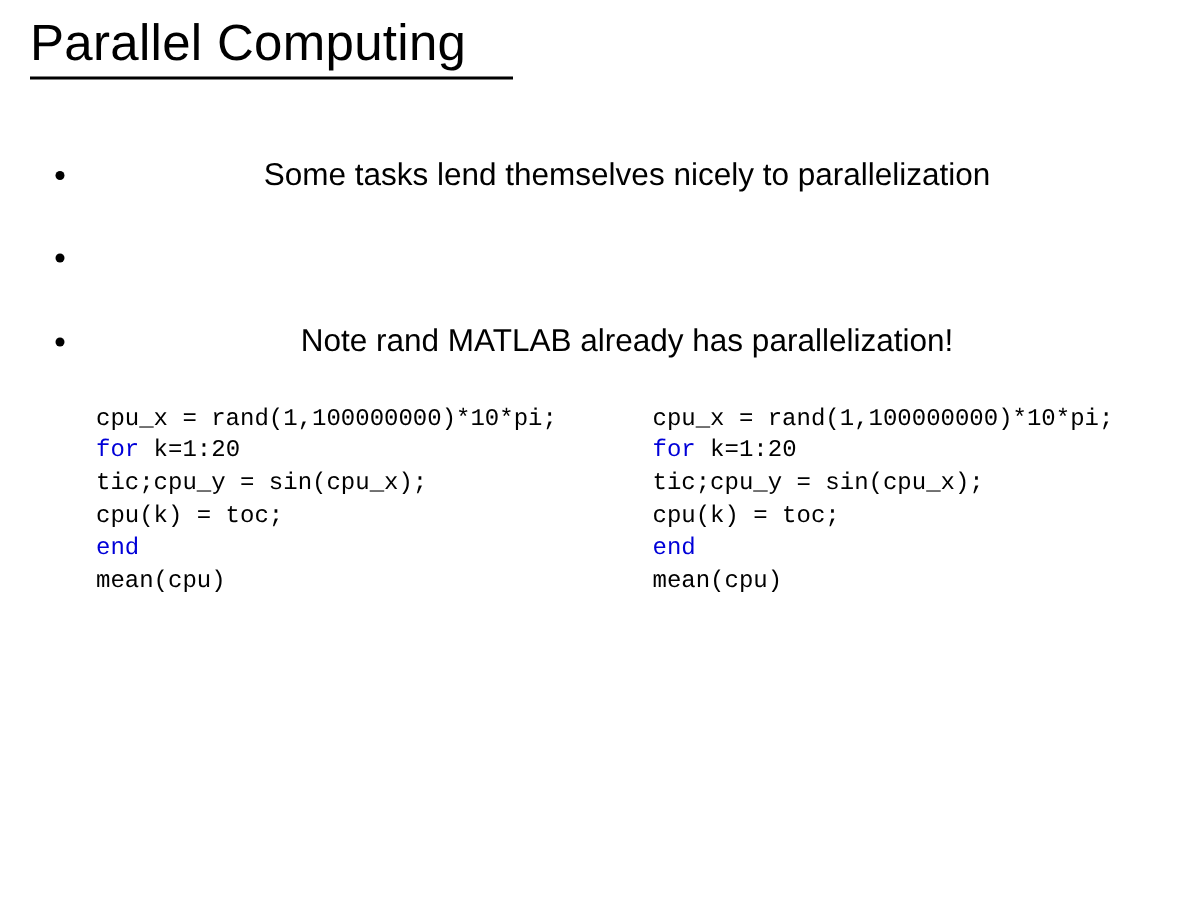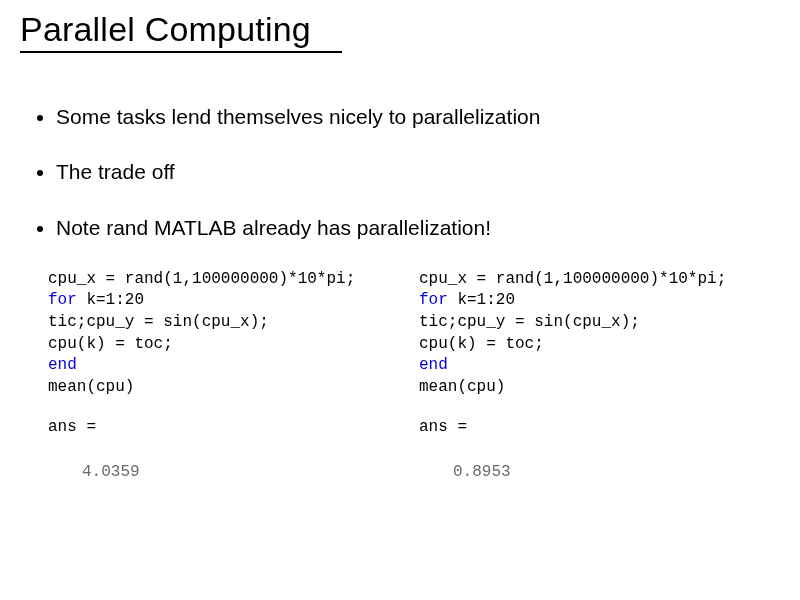--- a/index.html
+++ b/index.html
@@ -32,20 +32,21 @@
   }
   ul.top {
     list-style: disc;
     padding-left: 36px;
     margin: 0;
     font-size: 21px;
     line-height: 1.3;
   }
   ul.top > li {
     margin-bottom: 28px;
+    text-align: center;
   }
   ul.sub {
     list-style: none;
     padding-left: 24px;
     margin: 6px 0 0 0;
   }
   ul.sub > li::before {
     content: "o ";
   }
   .codecols {
@@ -53,20 +54,21 @@
     gap: 10px;
     margin-top: 6px;
     padding-left: 28px;
   }
   .codecol {
     flex: 1 1 0;
     font-family: "Consolas", "Menlo", "Courier New", monospace;
     font-size: 16px;
     line-height: 1.35;
     white-space: pre;
+    margin-left: 16px;
   }
   .kw { color: #0000d8; }
   .ansblk {
     font-family: "Consolas", "Menlo", "Courier New", monospace;
     font-size: 16px;
     line-height: 1.4;
     white-space: pre;
     margin-top: 18px;
   }
   .ansval {
@@ -78,42 +80,37 @@
 <body>
 
 <div class="slide">
 
   <h1 class="title">Parallel Computing</h1>
   <div class="title-underline"></div>
 
   <ul class="top">
     <li>Some tasks lend themselves nicely to parallelization</li>
     <li>
-      <span>The trade off</span>
     </li>
     <li>Note rand MATLAB already has parallelization!</li>
   </ul>
 
   <div class="codecols">
 
     <div class="codecol"><span>cpu_x = rand(1,100000000)*10*pi;</span>
 <span class="kw">for</span><span> k=1:20</span>
 <span>tic;cpu_y = sin(cpu_x);</span>
 <span>cpu(k) = toc;</span>
 <span class="kw">end</span>
 <span>mean(cpu)</span>
-<div class="ansblk"><span>ans =</span>
-
-<span class="ansval">4.0359</span></div></div>
+</div>
 
     <div class="codecol"><span>cpu_x = rand(1,100000000)*10*pi;</span>
 <span class="kw">for</span><span> k=1:20</span>
 <span>tic;cpu_y = sin(cpu_x);</span>
 <span>cpu(k) = toc;</span>
 <span class="kw">end</span>
 <span>mean(cpu)</span>
-<div class="ansblk"><span>ans =</span>
-
-<span class="ansval">0.8953</span></div></div>
+</div>
 
   </div>
 
 </div>
 
 </body></html>

